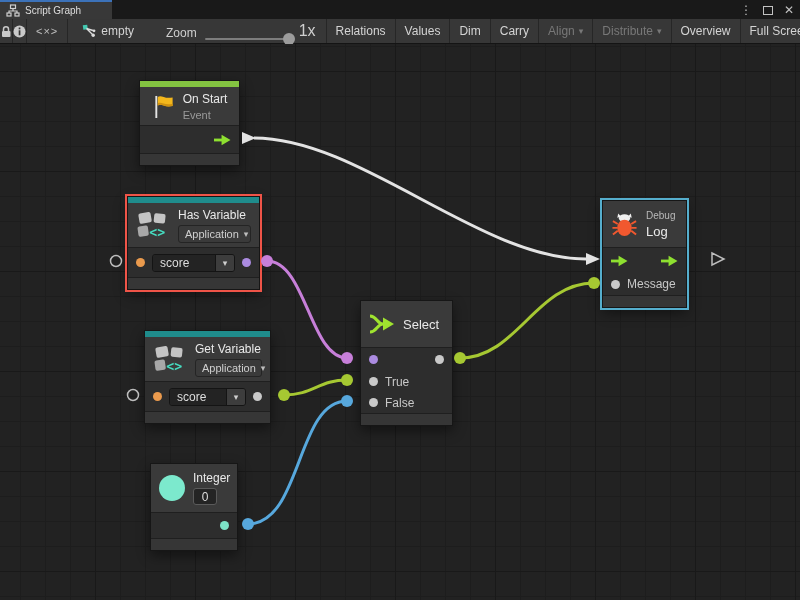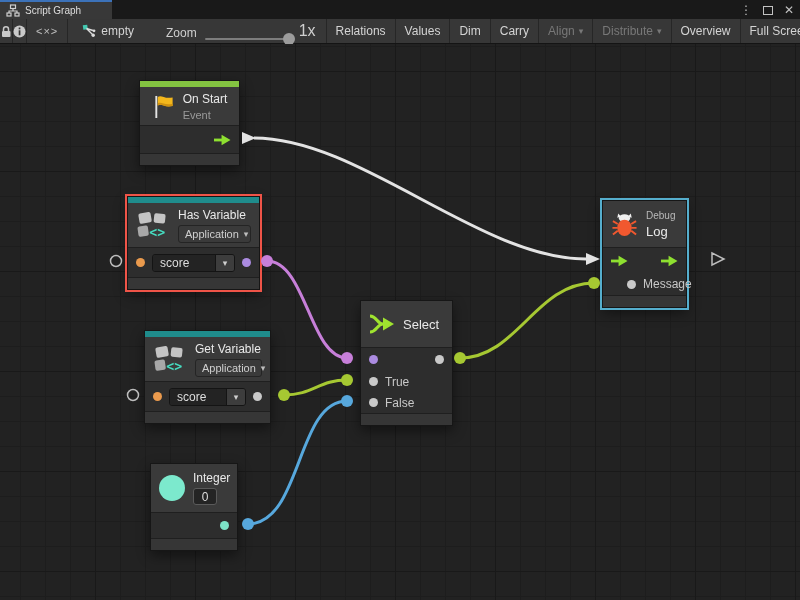--- a/index.html
+++ b/index.html
@@ -344,20 +344,20 @@
       <svg class="ctrl-arrow" width="17" height="12" viewBox="0 0 18 12">
         <path d="M0,6 H9" stroke="#8ee030" stroke-width="3"></path>
         <polygon points="8,0.5 17.5,6 8,11.5" fill="#8ee030"></polygon>
       </svg>
       <span class="spacer"></span>
       <svg class="ctrl-arrow" width="17" height="12" viewBox="0 0 18 12">
         <path d="M0,6 H9" stroke="#8ee030" stroke-width="3"></path>
         <polygon points="8,0.5 17.5,6 8,11.5" fill="#8ee030"></polygon>
       </svg>
     </div>
-    <div class="nrow" style="height:22px; border-top:none;margin-left:16px;">
+    <div class="nrow" style="height:22px; border-top:none;">
       <span class="dot" style="background:#c9c9c9;"></span>
       <span class="port-label">Message</span>
     </div>
     <div class="nfoot"></div>
   </div>
 
 </div>
 
 </body></html>

